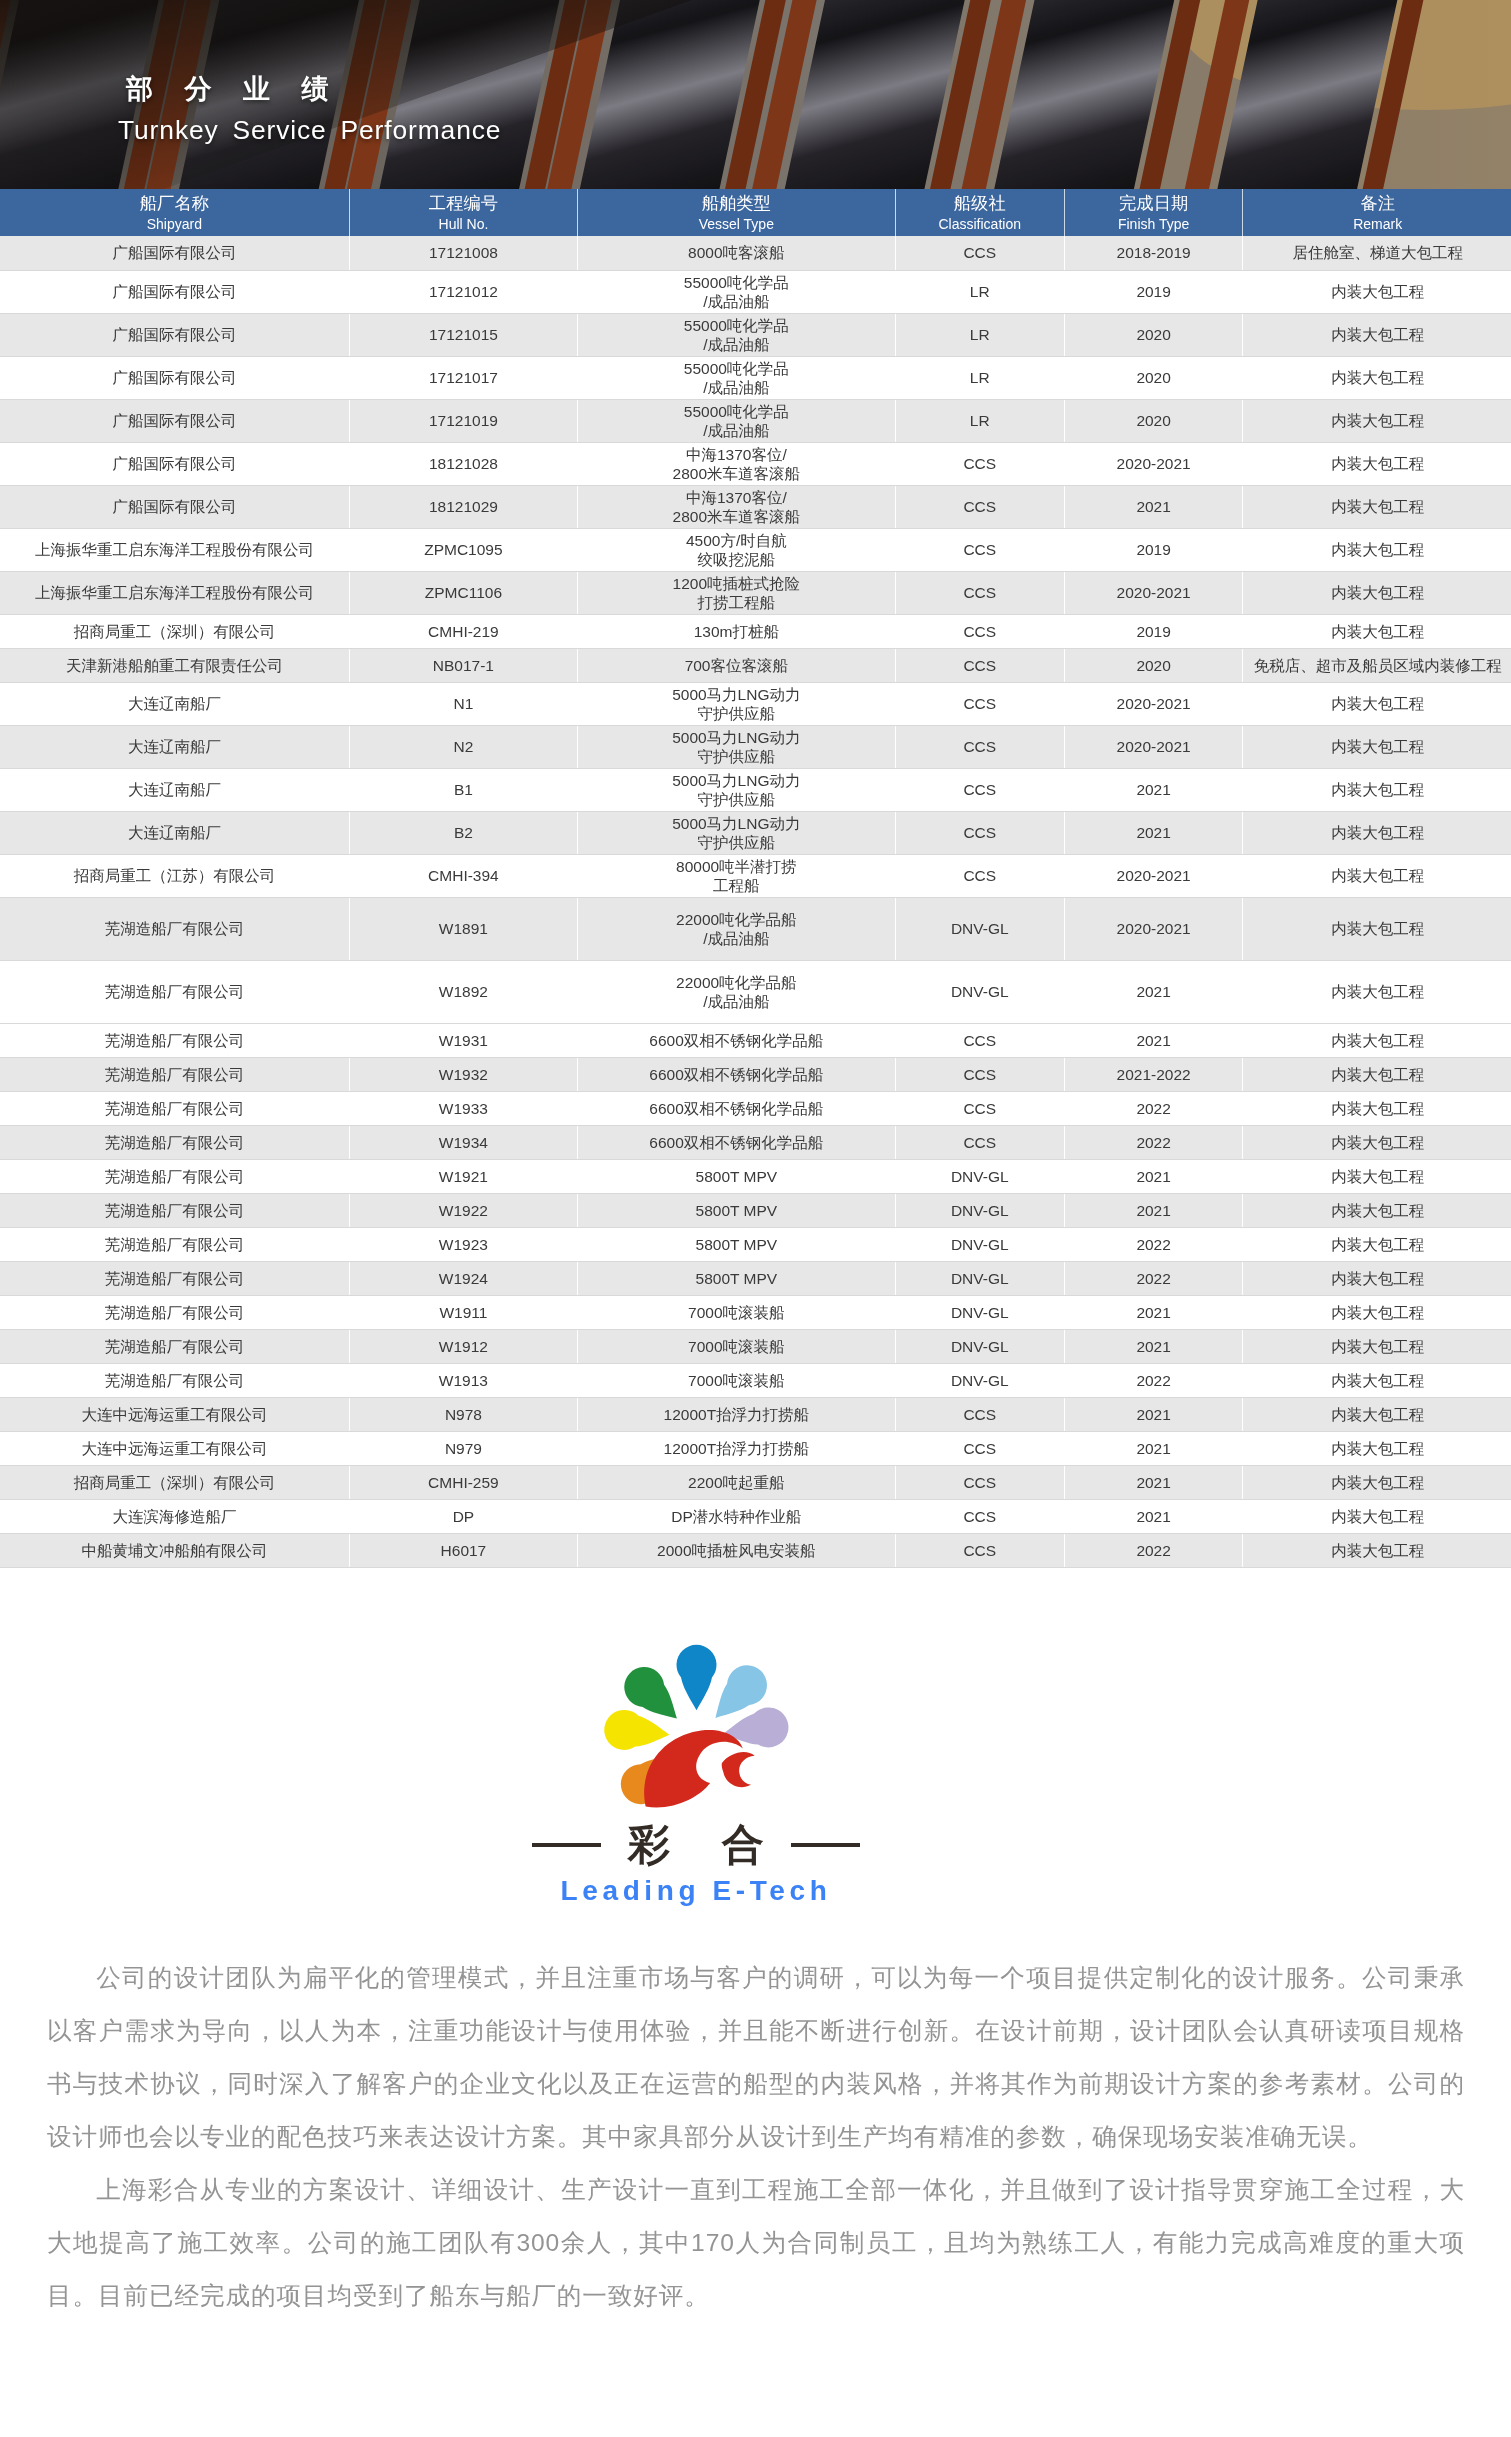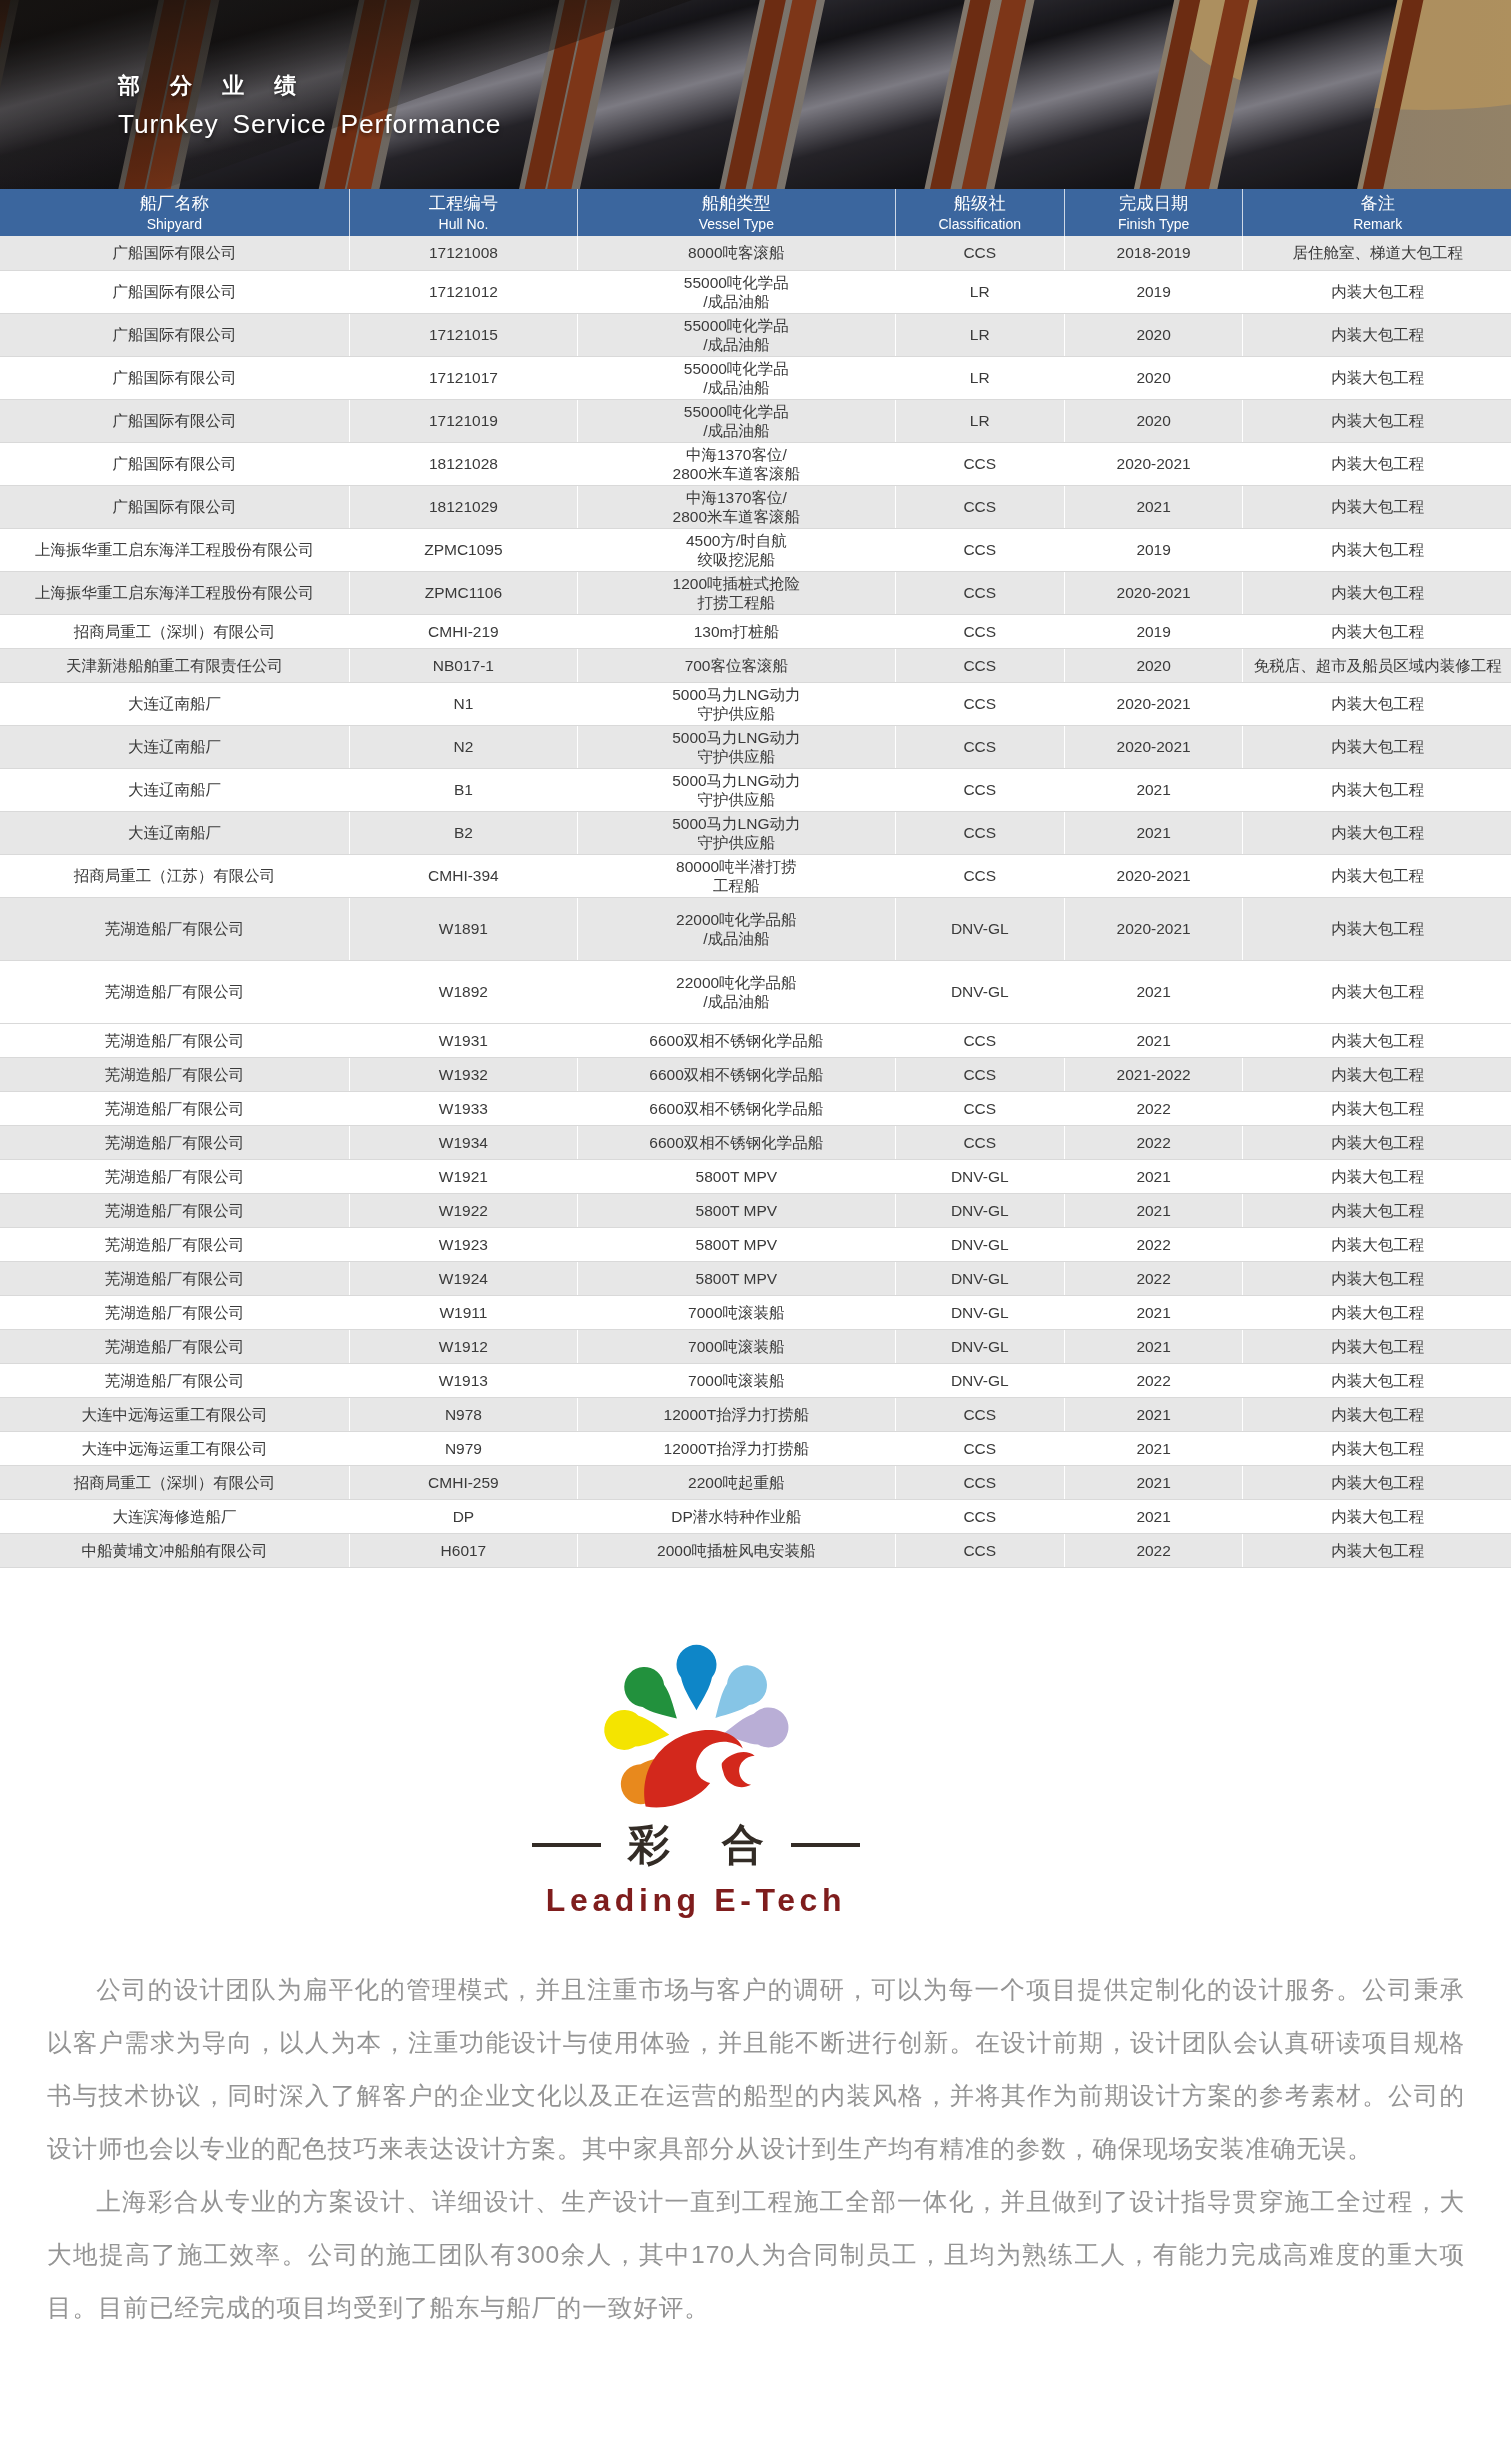--- a/index.html
+++ b/index.html
@@ -16,21 +16,21 @@
     width:1512px;height:2438px;
     background:#ffffff;
     font-family:"Liberation Sans","DejaVu Sans",sans-serif;
     overflow:hidden;position:relative;
   }
   
   .banner{position:relative;width:1512px;height:189px;overflow:hidden;}
   .banner-art{position:absolute;inset:0;width:100%;height:100%;display:block;}
   .banner-titles{position:absolute;left:118px;top:71px;color:#ffffff;
     text-shadow:0 1.8px 4.6px rgba(0,0,0,.55);}
-  .banner-title-cn{font-size:22px;font-weight:bold;letter-spacing:12px;}
+  .banner-title-cn{font-size:27px;font-weight:bold;letter-spacing:12px;margin-left:8px;}
   .banner-title-en{font-size:26.4px;margin-top:8.2px;letter-spacing:0.9px;word-spacing:5.5px;}
   
   table.perf{width:1512px;border-collapse:collapse;table-layout:fixed;}
   table.perf col.c1{width:23.1%;} table.perf col.c2{width:15.1%;}
   table.perf col.c3{width:21.0%;} table.perf col.c4{width:11.2%;}
   table.perf col.c5{width:11.8%;} table.perf col.c6{width:17.8%;}
   table.perf thead th{
     background:var(--header-blue);color:#ffffff;height:47px;
     font-weight:normal;vertical-align:middle;text-align:center;
     border-right:1.8px solid rgba(255,255,255,.75);
@@ -49,22 +49,22 @@
   tr.rw{background:#ffffff;}
   tr.hs{height:34px;} tr.hm{height:43px;} tr.hl{height:63px;}
   .td-vessel{white-space:pre-line;}
   
   .logo{width:1392px;margin-top:75px;display:flex;flex-direction:column;align-items:center;}
   .logo-icon{display:block;}
   .logo-cnrow{display:flex;align-items:center;margin-top:5.5px;}
   .logo-dash{width:69px;height:4.6px;background:var(--logo-dark);}
   .logo-cn{font-size:42px;font-weight:bold;color:var(--logo-dark);
     letter-spacing:20px;margin:0 7.3px 0 27px;}
-  .logo-en{font-size:32px;font-weight:bold;color:#7f1d1d;
-    letter-spacing:4.6px;margin-top:9px;}
+  .logo-en{font-size:28px;font-weight:bold;color:#3b82f6;
+    letter-spacing:4.6px;margin-top:2px;}
   
   .para-block{margin:44px 47px 0 47px;}
   .para{
     font-size:24.6px;line-height:53px;color:var(--para-text);
     text-align:justify;text-indent:2em;letter-spacing:0.9px;
   }
 </style>
 </head>
 <body>
 

